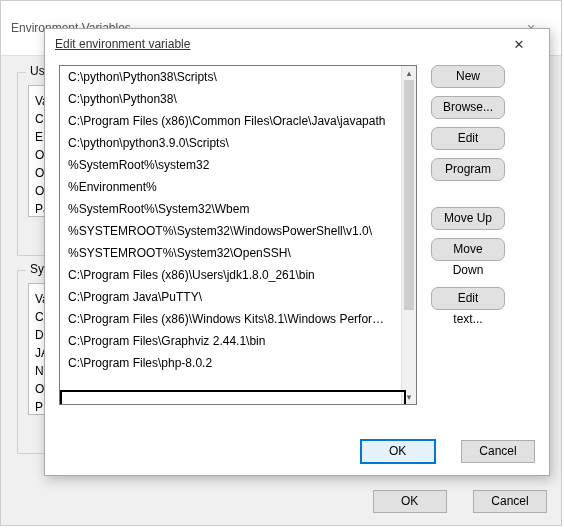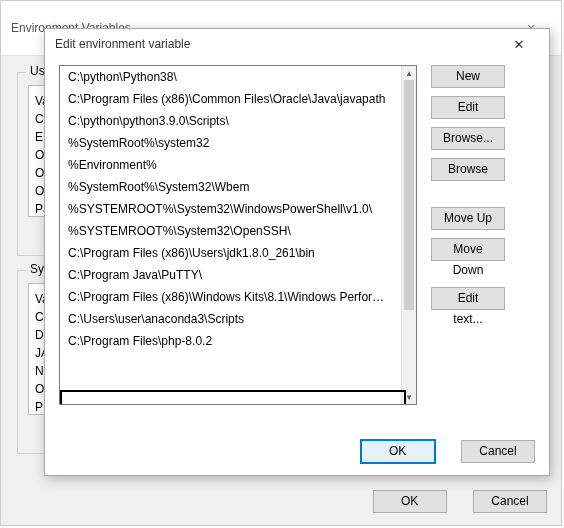--- a/index.html
+++ b/index.html
@@ -104,21 +104,21 @@
     box-sizing: border-box;
   }
   .inner-titlebar {
     height: 30px;
     display: flex;
     align-items: center;
     padding: 0 10px;
     font-size: 12px;
     color: #333;
   }
-  .inner-titlebar .title { flex: 1; }
+  .inner-titlebar .title { flex: 1; text-decoration: underline; }
   .inner-titlebar .close-btn {
     width: 40px;
     text-align: center;
     font-size: 13px;
     color: #333;
     cursor: pointer;
   }
   .inner-body {
     padding: 6px 14px 14px 14px;
     display: flex;
@@ -176,20 +176,21 @@
   }
   .side-buttons {
     width: 104px;
     padding-left: 14px;
     display: flex;
     flex-direction: column;
   }
   .side-buttons .btn {
     width: 68px;
     margin: 0 0 8px 0;
+    border-radius: 7px;
   }
   .side-gap { height: 18px; }
   .inner-bottom {
     position: absolute;
     bottom: 12px;
     right: 14px;
   }
   .btn.default {
     border: 1px solid #0078d7;
     outline: 1px solid #0078d7;
@@ -245,48 +246,49 @@
 
 <div class="inner-dialog">
   <div class="inner-titlebar">
     <span class="title">Edit environment variable</span>
     <span class="close-btn">✕</span>
   </div>
 
   <div class="inner-body">
     <div class="list-wrap">
       <div class="list-inner" id="path-list">
+          <div class="list-item">C:\python\Python38\Scripts\</div>
           <div class="list-item">C:\python\Python38\</div>
           <div class="list-item">C:\Program Files (x86)\Common Files\Oracle\Java\javapath</div>
           <div class="list-item">C:\python\python3.9.0\Scripts\</div>
           <div class="list-item">%SystemRoot%\system32</div>
           <div class="list-item">%Environment%</div>
           <div class="list-item">%SystemRoot%\System32\Wbem</div>
           <div class="list-item">%SYSTEMROOT%\System32\WindowsPowerShell\v1.0\</div>
           <div class="list-item">%SYSTEMROOT%\System32\OpenSSH\</div>
           <div class="list-item">C:\Program Files (x86)\Users\jdk1.8.0_261\bin</div>
           <div class="list-item">C:\Program Java\PuTTY\</div>
           <div class="list-item">C:\Program Files (x86)\Windows Kits\8.1\Windows Performance To...</div>
-          <div class="list-item">C:\Users\user\anaconda3\Scripts</div>
+          <div class="list-item">C:\Program Files\Graphviz 2.44.1\bin</div>
           <div class="list-item">C:\Program Files\php-8.0.2</div>
         </div>
       <div class="list-scrollbar">
         <div class="arrow">▴</div>
         <div class="thumb"></div>
         <div class="arrow" style="position:absolute;bottom:0;left:0;right:0;">▾</div>
       </div>
 
       <div class="highlight-box" id="annot" style="left: 0px; top: 324px; width: 342px; height: 40px;"></div>
     </div>
 
     <div class="side-buttons">
       <button class="btn">New</button>
+      <button class="btn">Browse...</button>
       <button class="btn">Edit</button>
-      <button class="btn">Browse...</button>
-      <button class="btn">Browse</button>
+      <button class="btn">Program</button>
       <div class="side-gap"></div>
       <button class="btn">Move Up</button>
       <button class="btn">Move Down</button>
       <div class="side-gap"></div>
       <button class="btn">Edit text...</button>
     </div>
   </div>
 
   <div class="inner-bottom">
     <button class="btn default">OK</button>

